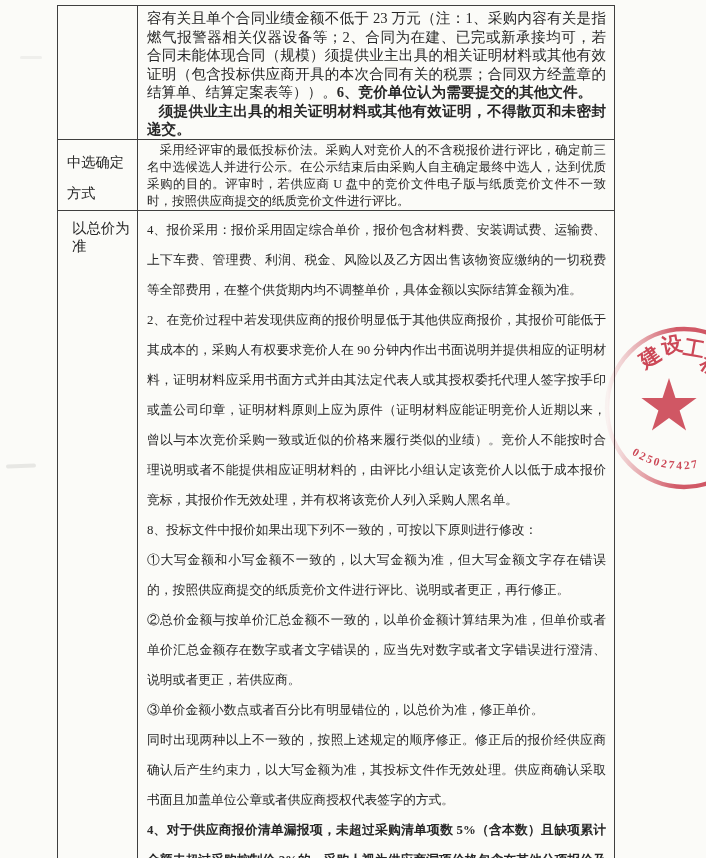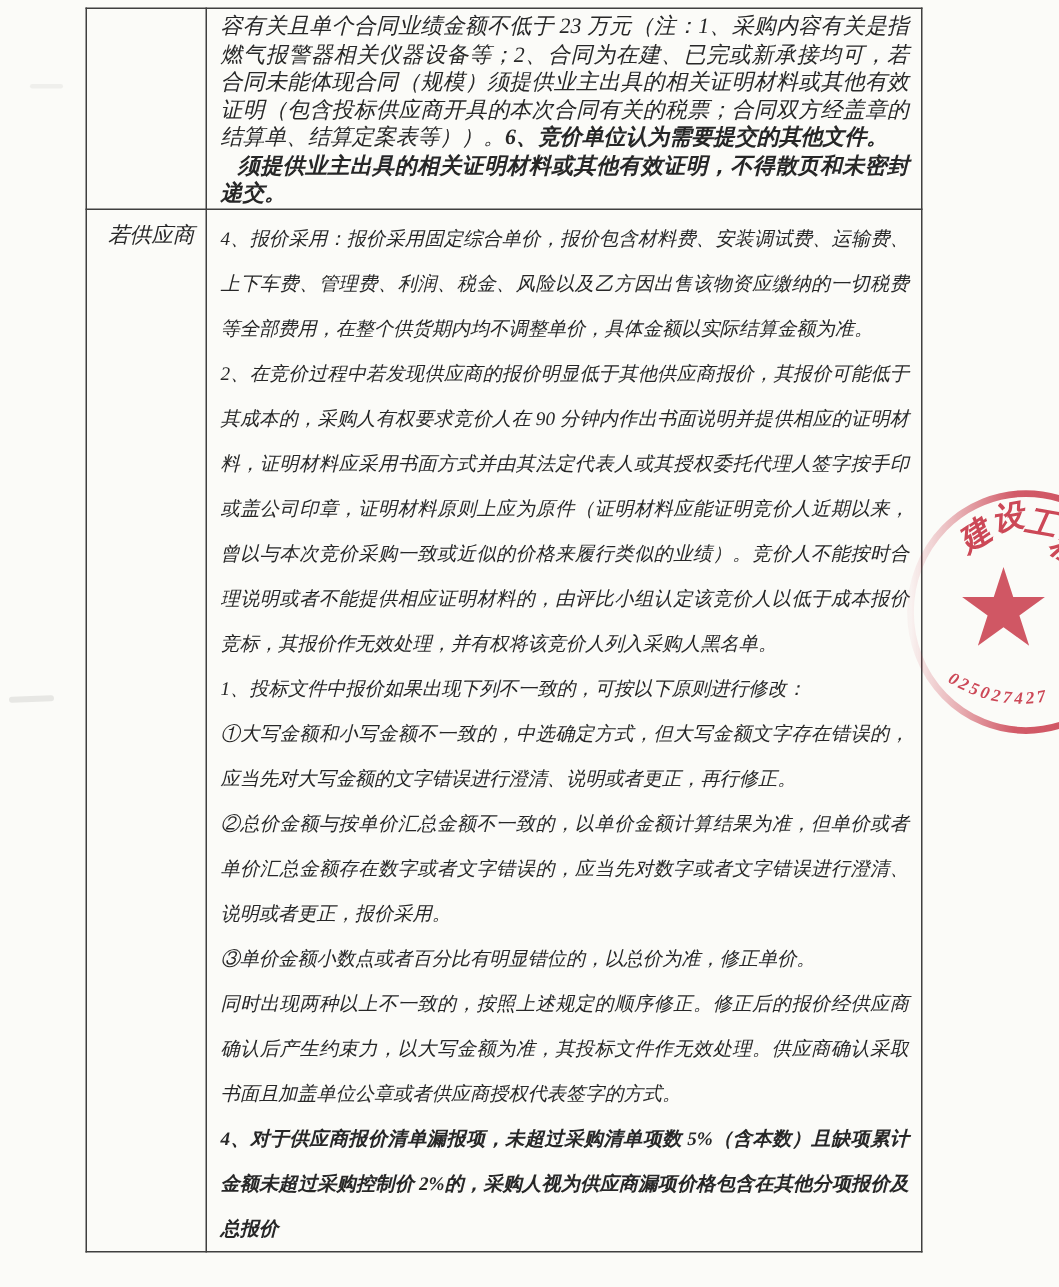--- a/index.html
+++ b/index.html
@@ -4,21 +4,21 @@
 <style>
   html, body {
     margin: 0; padding: 0;
     width: 706px; height: 858px;
     overflow: hidden;
     background: #fbfbf8;
     font-family: "Liberation Serif", "DejaVu Serif", serif;
     color: #272727;
     position: relative;
   }
-  .page { position: absolute; inset: 0; font-style: italic; }
+  .page { position: absolute; inset: 0; }
 
   table.doc {
     position: absolute;
     left: 57px; top: 5px;
     width: 557px;
     border-collapse: collapse;
     table-layout: fixed;
   }
   table.doc td {
     border: 1.5px solid #3f3f3f;
@@ -109,32 +109,42 @@
       <tr>
         <td class="r1-label"></td>
         <td class="r1-content">
           <div class="body">
             <p><span>容有关且单个合同业绩金额不低于 23 万元（注：1、采购内容有关是指燃气报警器相关仪器设备等；2、合同为在建、已完或新承接均可，若合同未能体现合同（规模）须提供业主出具的相关证明材料或其他有效证明（包含投标供应商开具的本次合同有关的税票；合同双方经盖章的结算单、结算定案表等））。</span><span class="seg-bold">6、竞价单位认为需要提交的其他文件。</span></p>
             <p class="note-line">须提供业主出具的相关证明材料或其他有效证明，不得散页和未密封递交。</p>
           </div>
         </td>
       </tr>
 
+      <tr>
+        <td class="r2-label">
+          <div class="lbl">中选确定方式</div>
+        </td>
+        <td class="r2-content">
+          <div class="body">
+            <p>采用经评审的最低投标价法。采购人对竞价人的不含税报价进行评比，确定前三名中选候选人并进行公示。在公示结束后由采购人自主确定最终中选人，达到优质采购的目的。评审时，若供应商 U 盘中的竞价文件电子版与纸质竞价文件不一致时，按照供应商提交的纸质竞价文件进行评比。</p>
+          </div>
+        </td>
+      </tr>
 
       <tr>
         <td class="r3-label">
-          <div class="lbl">若供应商</div>
+          <div class="lbl">以总价为准</div>
         </td>
         <td class="r3-content">
           <div class="body">
             <p>4、报价采用：报价采用固定综合单价，报价包含材料费、安装调试费、运输费、上下车费、管理费、利润、税金、风险以及乙方因出售该物资应缴纳的一切税费等全部费用，在整个供货期内均不调整单价，具体金额以实际结算金额为准。</p>
             <p>2、在竞价过程中若发现供应商的报价明显低于其他供应商报价，其报价可能低于其成本的，采购人有权要求竞价人在 90 分钟内作出书面说明并提供相应的证明材料，证明材料应采用书面方式并由其法定代表人或其授权委托代理人签字按手印或盖公司印章，证明材料原则上应为原件（证明材料应能证明竞价人近期以来，曾以与本次竞价采购一致或近似的价格来履行类似的业绩）。竞价人不能按时合理说明或者不能提供相应证明材料的，由评比小组认定该竞价人以低于成本报价竞标，其报价作无效处理，并有权将该竞价人列入采购人黑名单。</p>
-            <p>1、投标文件中报价如果出现下列不一致的，可按以下原则进行修改：</p>
-            <p>①大写金额和小写金额不一致的，中选确定方式，但大写金额文字存在错误的，应当先对大写金额的文字错误进行澄清、说明或者更正，再行修正。</p>
-            <p>②总价金额与按单价汇总金额不一致的，以单价金额计算结果为准，但单价或者单价汇总金额存在数字或者文字错误的，应当先对数字或者文字错误进行澄清、说明或者更正，报价采用。</p>
+            <p>8、投标文件中报价如果出现下列不一致的，可按以下原则进行修改：</p>
+            <p>①大写金额和小写金额不一致的，以大写金额为准，但大写金额文字存在错误的，按照供应商提交的纸质竞价文件进行评比、说明或者更正，再行修正。</p>
+            <p>②总价金额与按单价汇总金额不一致的，以单价金额计算结果为准，但单价或者单价汇总金额存在数字或者文字错误的，应当先对数字或者文字错误进行澄清、说明或者更正，若供应商。</p>
             <p>③单价金额小数点或者百分比有明显错位的，以总价为准，修正单价。</p>
             <p>同时出现两种以上不一致的，按照上述规定的顺序修正。修正后的报价经供应商确认后产生约束力，以大写金额为准，其投标文件作无效处理。供应商确认采取书面且加盖单位公章或者供应商授权代表签字的方式。</p>
             <p class="b">4、对于供应商报价清单漏报项，未超过采购清单项数 5%（含本数）且缺项累计金额未超过采购控制价 2%的，采购人视为供应商漏项价格包含在其他分项报价及总报价</p>
           </div>
         </td>
       </tr>
     </tbody>
   </table>
 
   <svg class="stamp" viewBox="0 0 175 190" aria-hidden="true">

